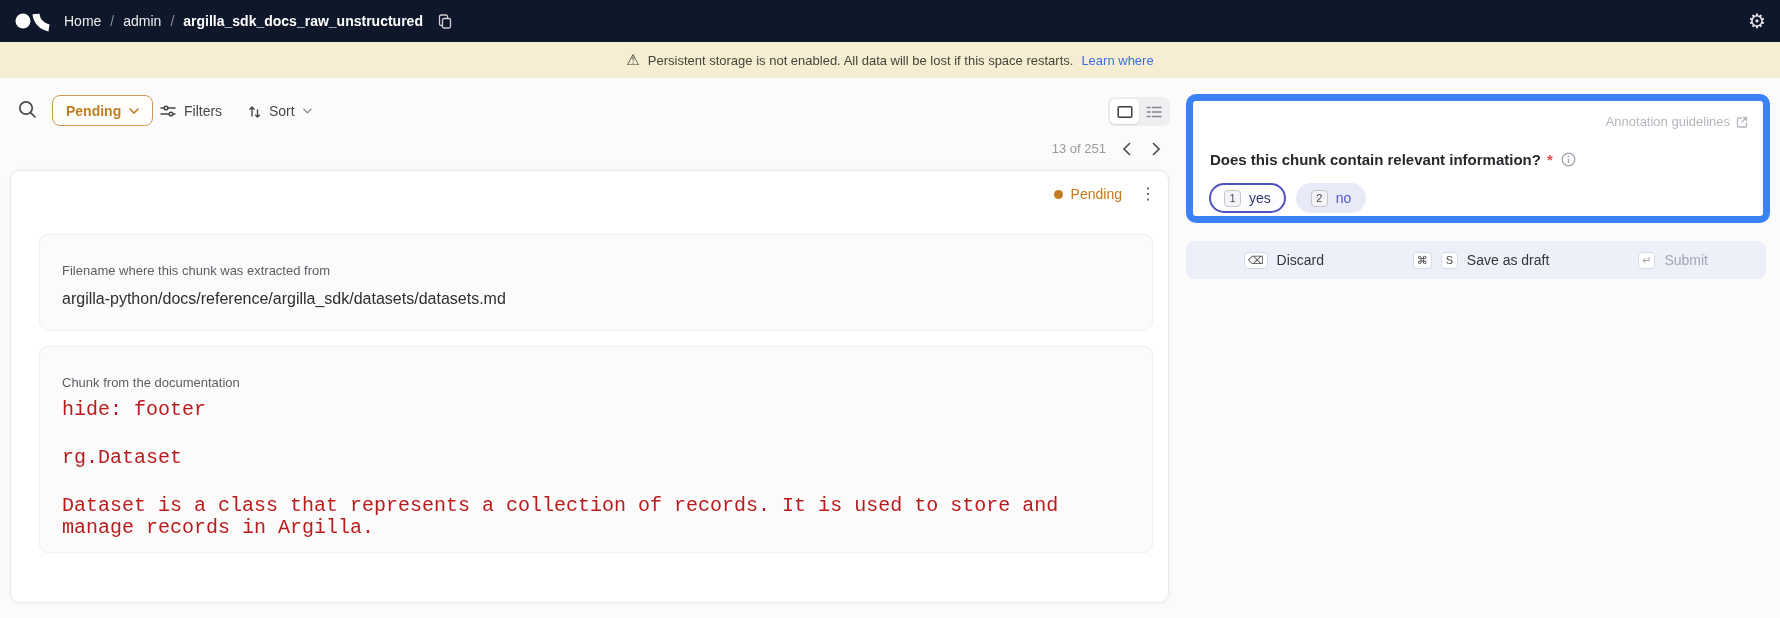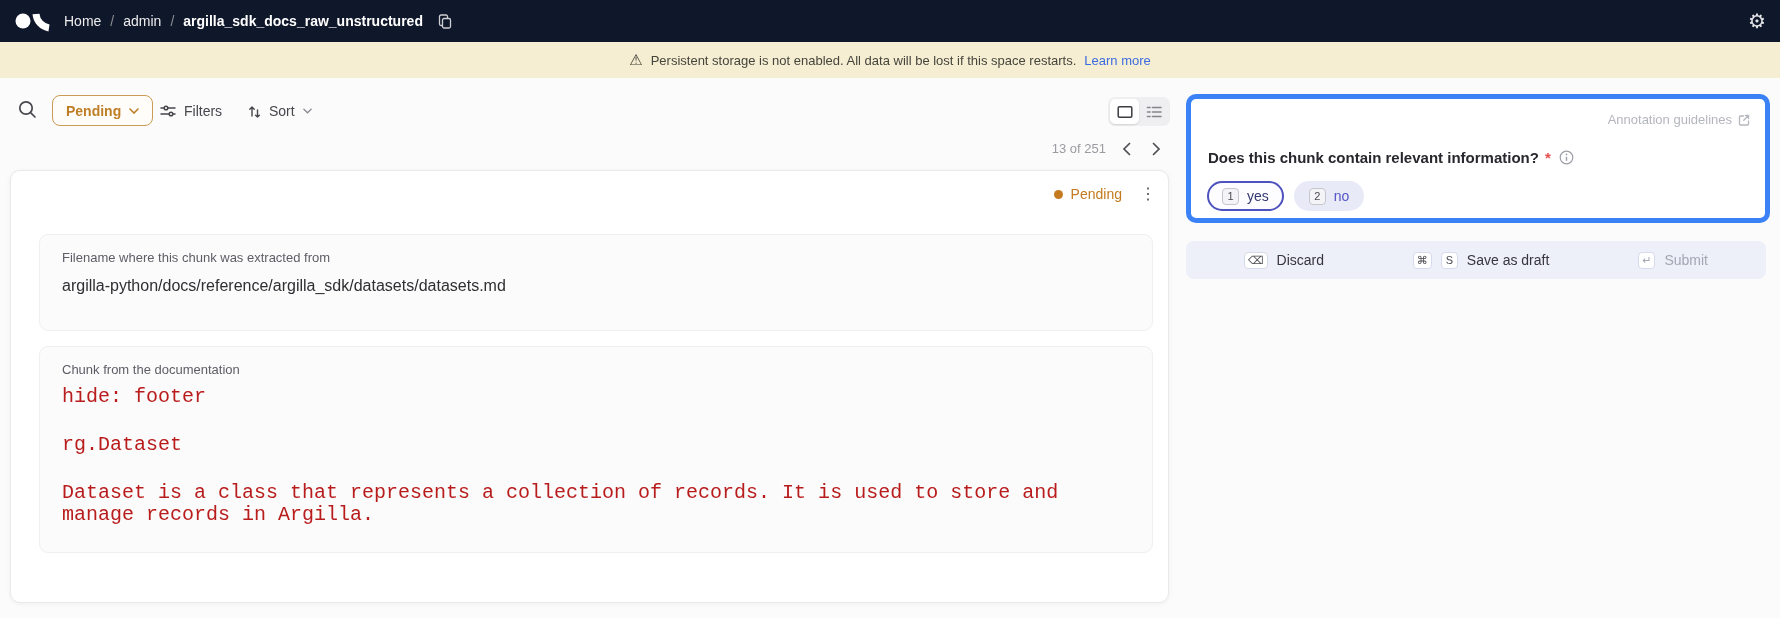--- a/index.html
+++ b/index.html
@@ -75,33 +75,33 @@
     position: absolute; top: 15px; right: 12px;
     display: flex; align-items: center; gap: 8px;
   }
   .status-dot { width: 9px; height: 9px; border-radius: 50%; background: #c47a1e; }
   .status-text { font-size: 14px; color: #c47a1e; }
   .kebab { font-size: 16px; color: #55555a; margin-left: 10px; cursor: pointer; line-height: 1; }
 
   .field-box {
     position: absolute; left: 28px; width: 1114px;
     background: #fbfbfb; border: 1px solid #f0f0f1; border-radius: 9px;
-    padding: 15px 22px;
+    padding: 28px 22px;
   }
   .field-1 { top: 63px; height: 97px; }
   .field-2 { top: 175px; height: 207px; }
   .field-label { font-size: 13px; color: #5d5d66; }
   .field-value { margin-top: 12px; font-size: 16px; color: #2e2e33; }
   .field-text { margin-top: 9px; }
   .field-text p { font-size: 20px; color: #b91c1c; line-height: 22px; margin-bottom: 26px; font-family: Liberation Mono, monospace; }
 
   
   .question-card {
     position: absolute; left: 1186px; top: 94px; width: 584px; height: 129px;
-    background: #ffffff; border: 5px solid #3b82f6; border-radius: 10px;
+    background: #ffffff; border: 7px solid #3b82f6; border-radius: 10px;
   }
   .guidelines {
     position: absolute; top: 13px; right: 15px;
     display: flex; align-items: center; gap: 6px;
     font-size: 13px; color: #b4b6bd; cursor: pointer;
   }
   .question-row {
     position: absolute; left: 17px; top: 50px;
     display: flex; align-items: center; gap: 6px;
   }
@@ -154,21 +154,21 @@
         <path d="M9.5 4.5 V2.5 a1.5 1.5 0 0 0 -1.5 -1.5 H3 a1.5 1.5 0 0 0 -1.5 1.5 V10 a1.5 1.5 0 0 0 1.5 1.5 h1.5"></path>
       </svg>
     </span>
   </div>
   <span class="gear">⚙</span>
 </div>
 
 <div class="banner">
   <span class="warn-glyph">⚠</span>
   <span>Persistent storage is not enabled. All data will be lost if this space restarts.</span>
-  <a>Learn more</a>
+  <a>Learn where</a>
 </div>
 
 <span class="search-btn">
   <svg width="21" height="21" viewBox="0 0 21 21" fill="none" stroke="#47474d" stroke-width="1.7" stroke-linecap="round">
     <circle cx="9" cy="9" r="6.2"></circle>
     <line x1="13.8" y1="13.8" x2="18" y2="18"></line>
   </svg>
 </span>
 
 <div class="status-filter">

